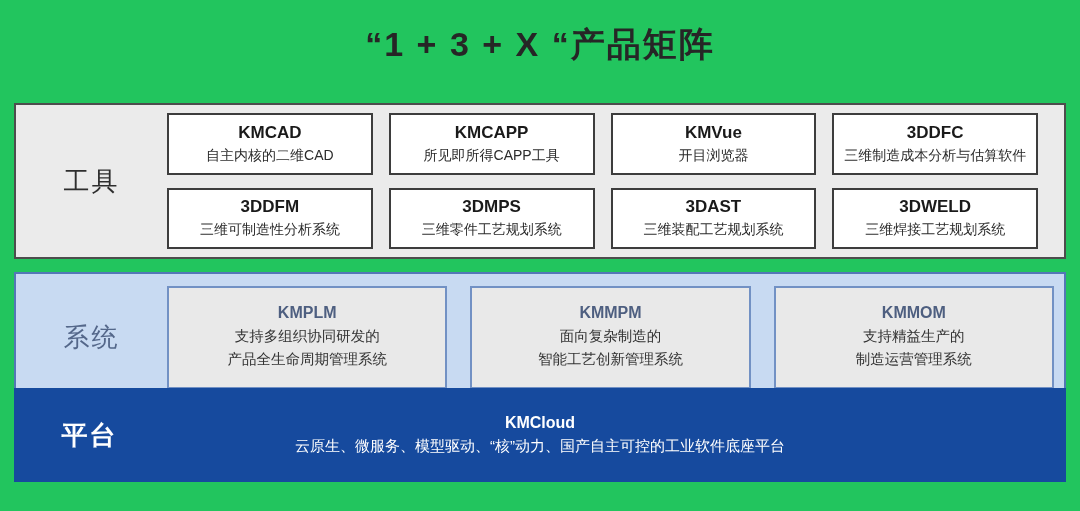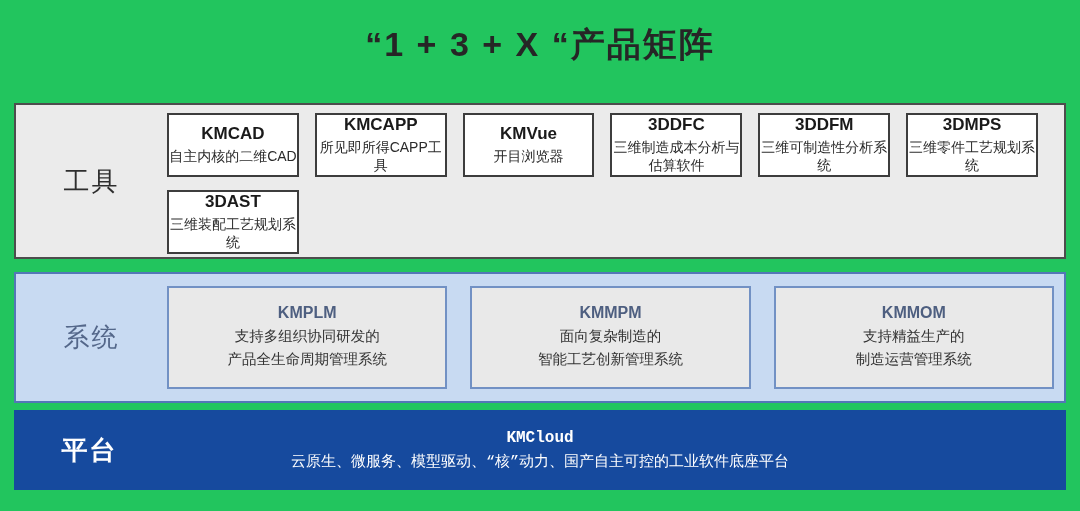--- a/index.html
+++ b/index.html
@@ -29,21 +29,21 @@
   
   .sec-tools {
     top:103px; height:156px;
     background:#ebebeb;
     border:2px solid #4d4d4d;
   }
   .sec-tools .sec-label { color:#2e2e2e; }
   .tools-grid {
     flex:1;
     display:grid;
-    grid-template-columns:repeat(6,1fr);
+    grid-template-columns:repeat(4,1fr);
     grid-template-rows:1fr 1fr;
     gap:13px 16px;
     padding:8px 26px 8px 0;
   }
   .tool-card {
     background:#ffffff;
     border:2px solid #3d3d3d;
     display:flex; flex-direction:column;
     align-items:center; justify-content:center;
     text-align:center;
@@ -68,24 +68,23 @@
     background:#e9e9e9;
     border:2px solid #7291c4;
     display:flex; flex-direction:column;
     align-items:center; justify-content:center;
     text-align:center;
   }
   .system-card .card-title { font-size:16px; font-weight:700; color:#4e5f80; }
   .system-card .card-desc  { font-size:14.5px; color:#333333; line-height:1.6; margin-top:3px; }
   
   .sec-platform {
-    top:410px; height:80px;
+    top:388px; height:94px;
     background:#164a9e;
     color:#ffffff;
-    font-family:Liberation Mono, monospace;
   }
   .platform-label {
     position:absolute; left:0; top:0; bottom:0; width:151px;
     display:flex; align-items:center; justify-content:center;
     font-size:26px; font-weight:700; letter-spacing:2px;
     color:#ffffff;
   }
   .platform-content {
     width:100%;
     display:flex; flex-direction:column;
@@ -126,20 +125,24 @@
         <div class="card-desc">三维可制造性分析系统</div>
       </div>
       <div class="tool-card">
         <div class="card-title">3DMPS</div>
         <div class="card-desc">三维零件工艺规划系统</div>
       </div>
       <div class="tool-card">
         <div class="card-title">3DAST</div>
         <div class="card-desc">三维装配工艺规划系统</div>
       </div>
+      <div class="tool-card">
+        <div class="card-title">3DWELD</div>
+        <div class="card-desc">三维焊接工艺规划系统</div>
+      </div>
     </div>
   </section>
 
   <section class="section sec-systems">
     <div class="sec-label">系统</div>
     <div class="systems-grid">
       <div class="system-card">
         <div class="card-title">KMPLM</div>
         <div class="card-desc">
           <div>支持多组织协同研发的</div>

